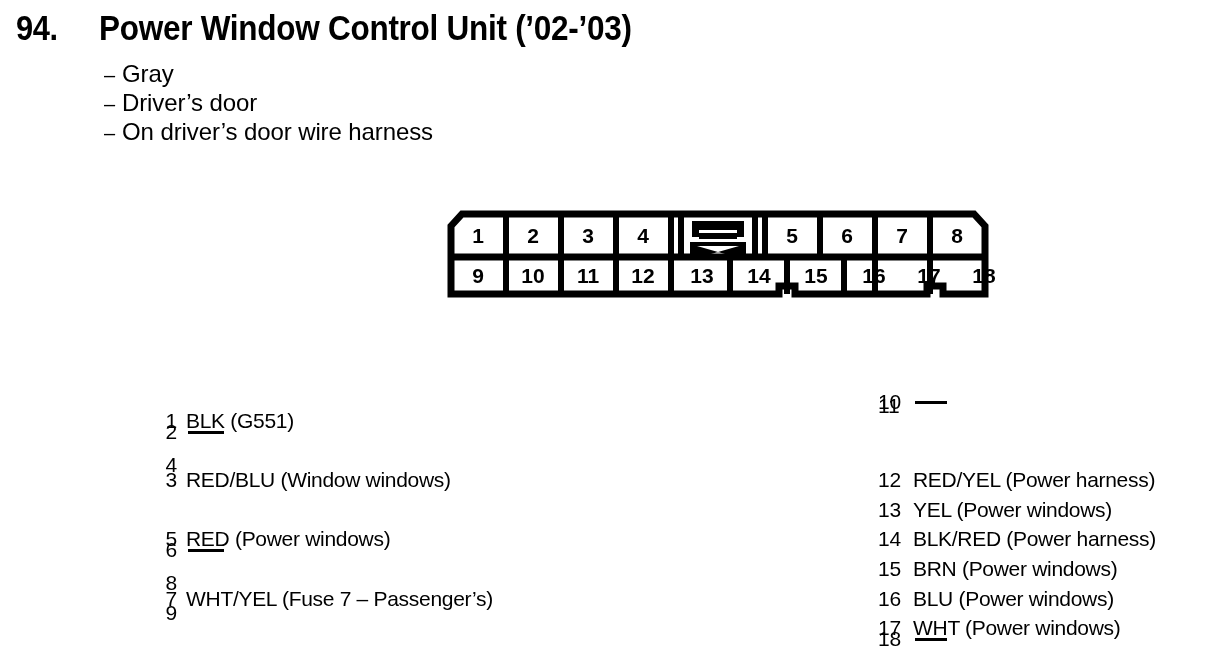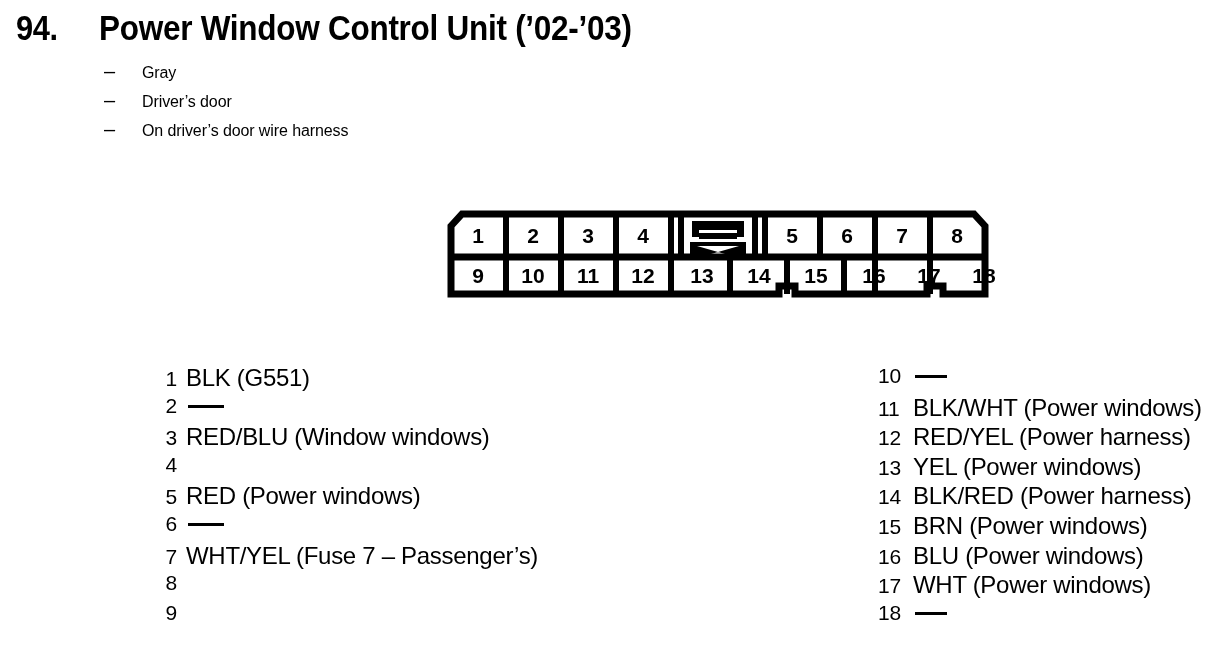--- a/index.html
+++ b/index.html
@@ -59,23 +59,22 @@
     align-items: baseline;
     height: 29px;
     white-space: nowrap;
   }
   .bullet-dash {
     font-size: 20px;
     width: 18px;
     flex: none;
   }
   .bullet-label {
-    font-size: 16px;
+    font-size: 24px;
     letter-spacing: -0.1px;
-    margin-left: 20px;
   }
 
   
   .connector-wrap {
     position: absolute;
     left: 440px;
     top: 200px;
     width: 556px;
     height: 112px;
   }
@@ -107,23 +106,24 @@
   .pin-num {
     font-size: 21px;
     flex: none;
     text-align: right;
     letter-spacing: -0.2px;
   }
   .pin-col.left .pin-num  { width: 17px; }
   .pin-col.right .pin-num { width: 26px; text-align: left; }
 
   .pin-desc {
-    font-size: 24px;
+    font-size: 21px;
     margin-left: 9px;
     letter-spacing: -0.3px;
+    margin-top: 45px;
   }
   .pin-desc.empty {
     position: relative;
     width: 60px;
     margin-left: 11px;
   }
   .pin-desc.empty::before {
     content: "";
     position: absolute;
     left: 0;
@@ -282,21 +282,20 @@
     </div>
   </div>
 
   <div class="pin-col right">
     <div class="pin-row">
       <span class="pin-num">10</span>
       <span class="pin-desc empty"></span>
     </div>
     <div class="pin-row">
       <span class="pin-num">11</span>
-      <span class="pin-desc">BLK/WHT (Power windows)</span>
     </div>
     <div class="pin-row">
       <span class="pin-num">12</span>
       <span class="pin-desc">RED/YEL (Power harness)</span>
     </div>
     <div class="pin-row">
       <span class="pin-num">13</span>
       <span class="pin-desc">YEL (Power windows)</span>
     </div>
     <div class="pin-row">

